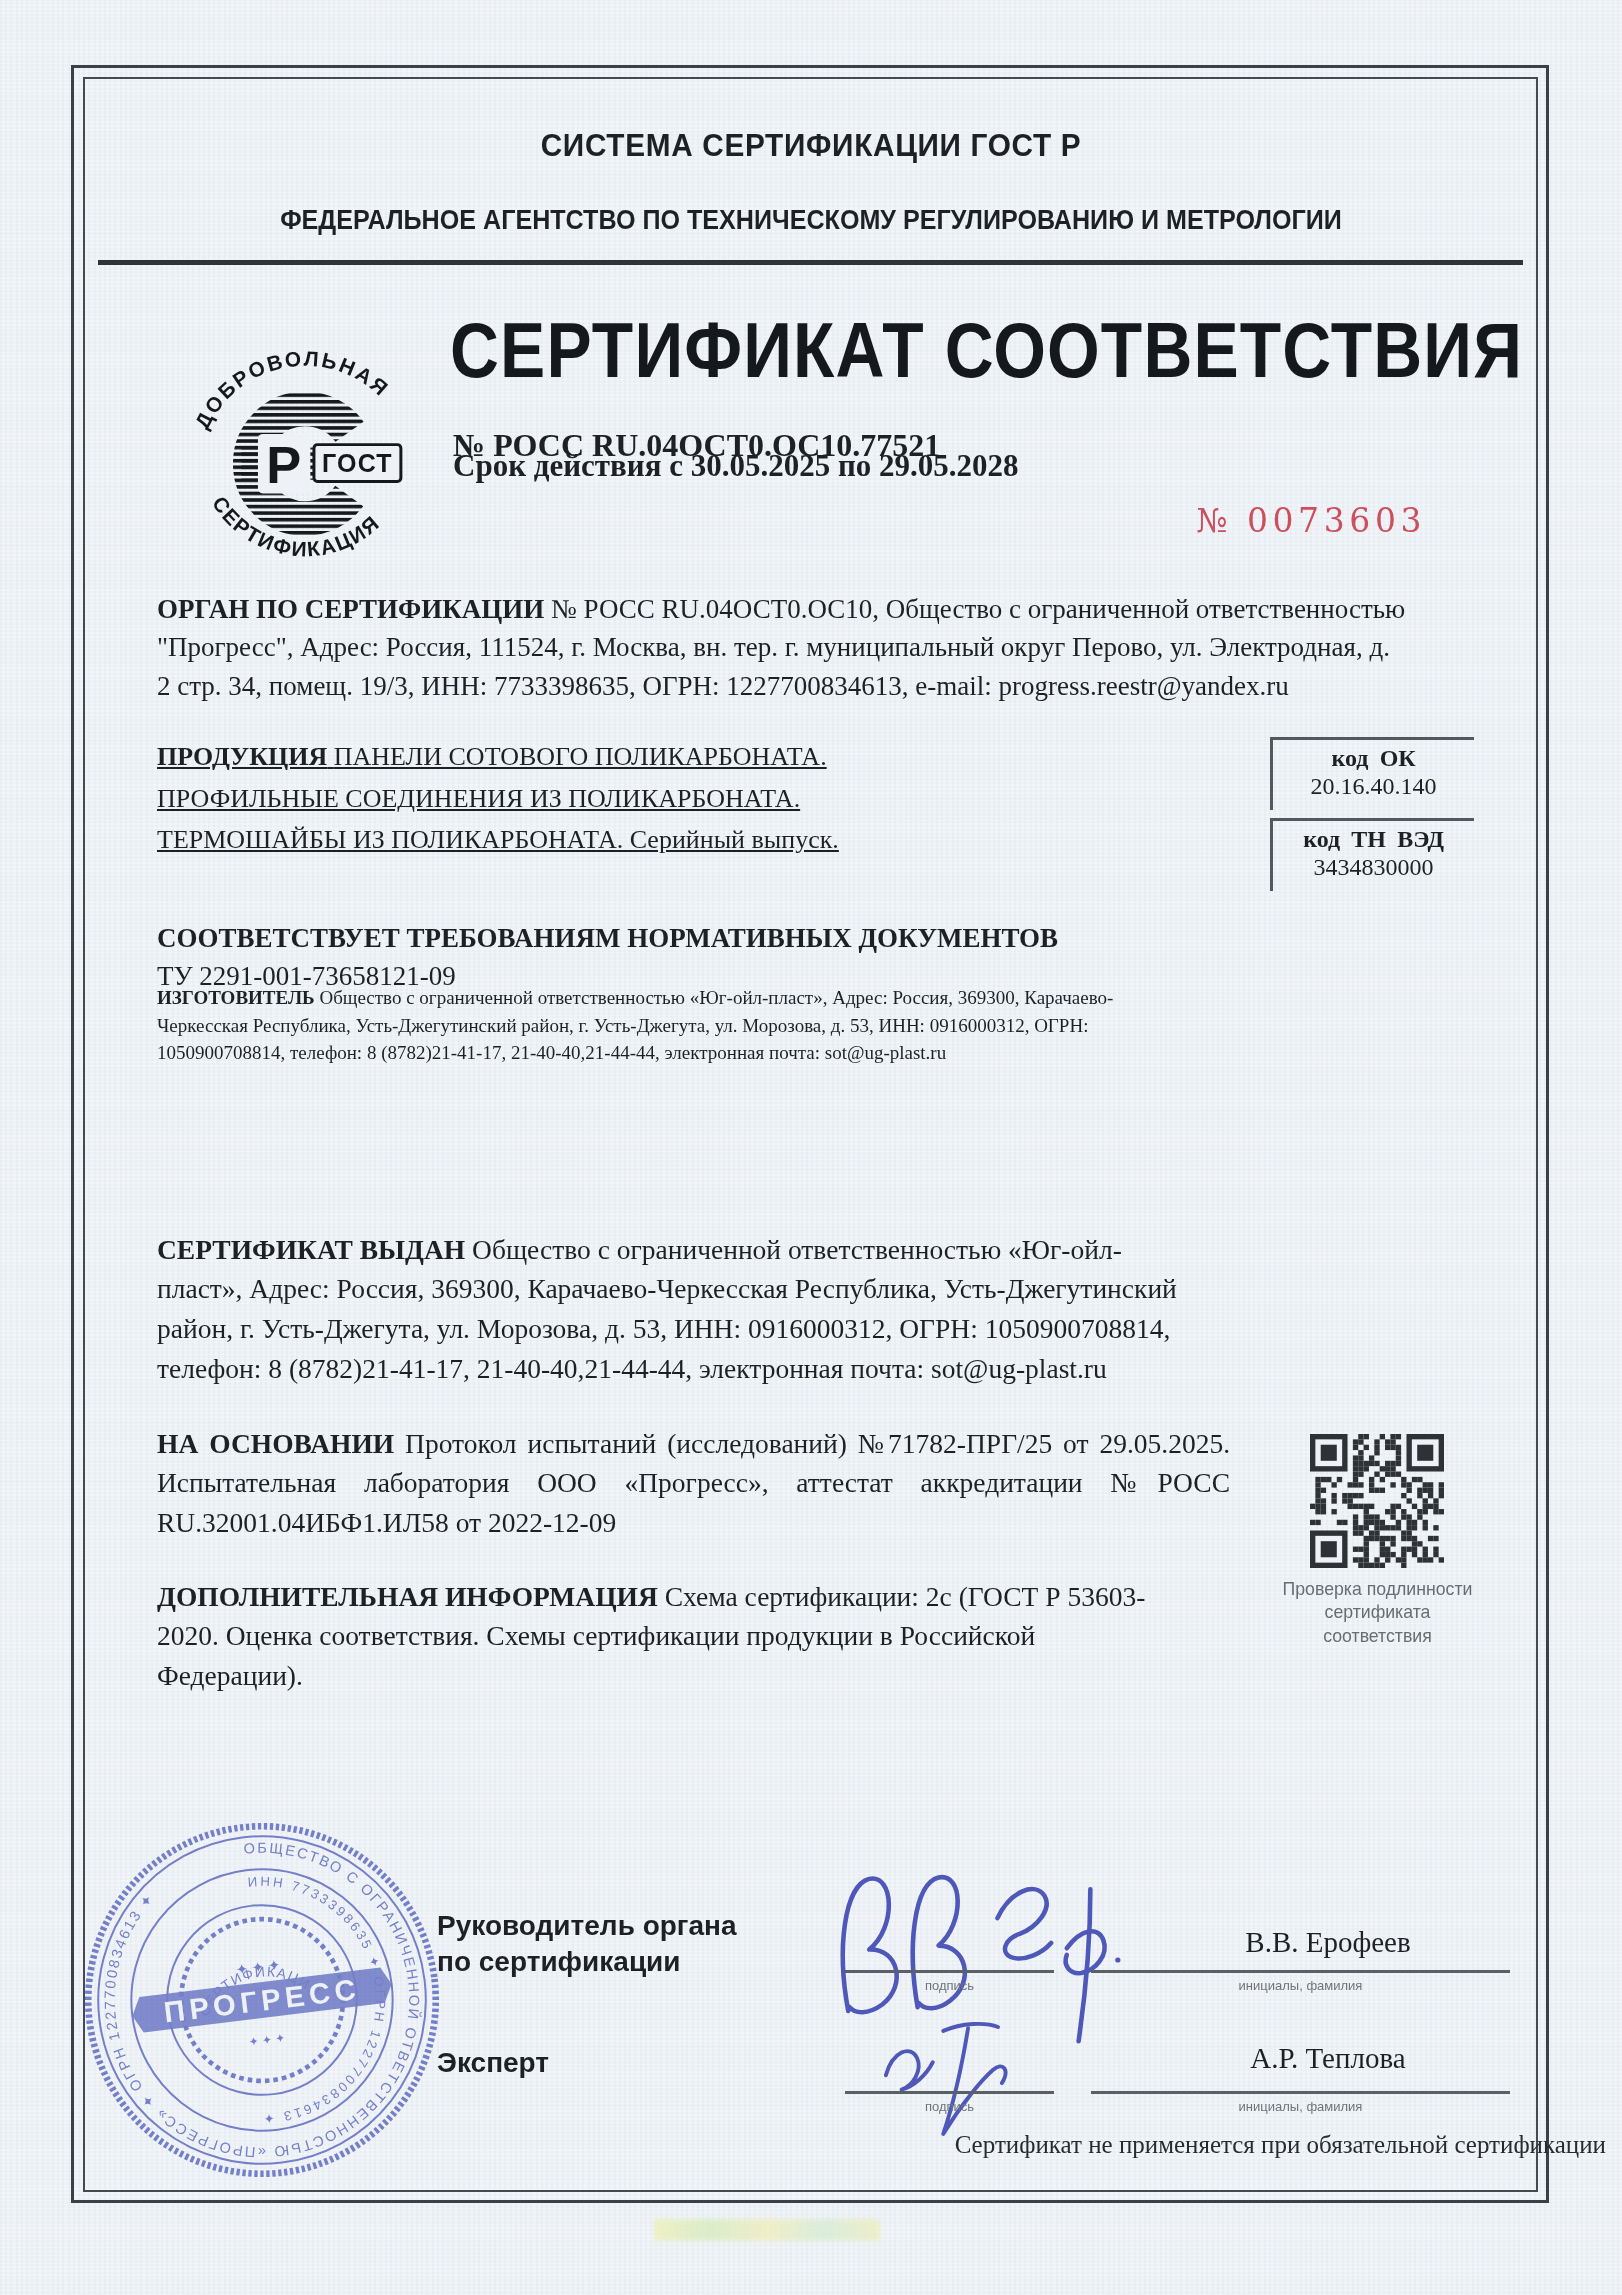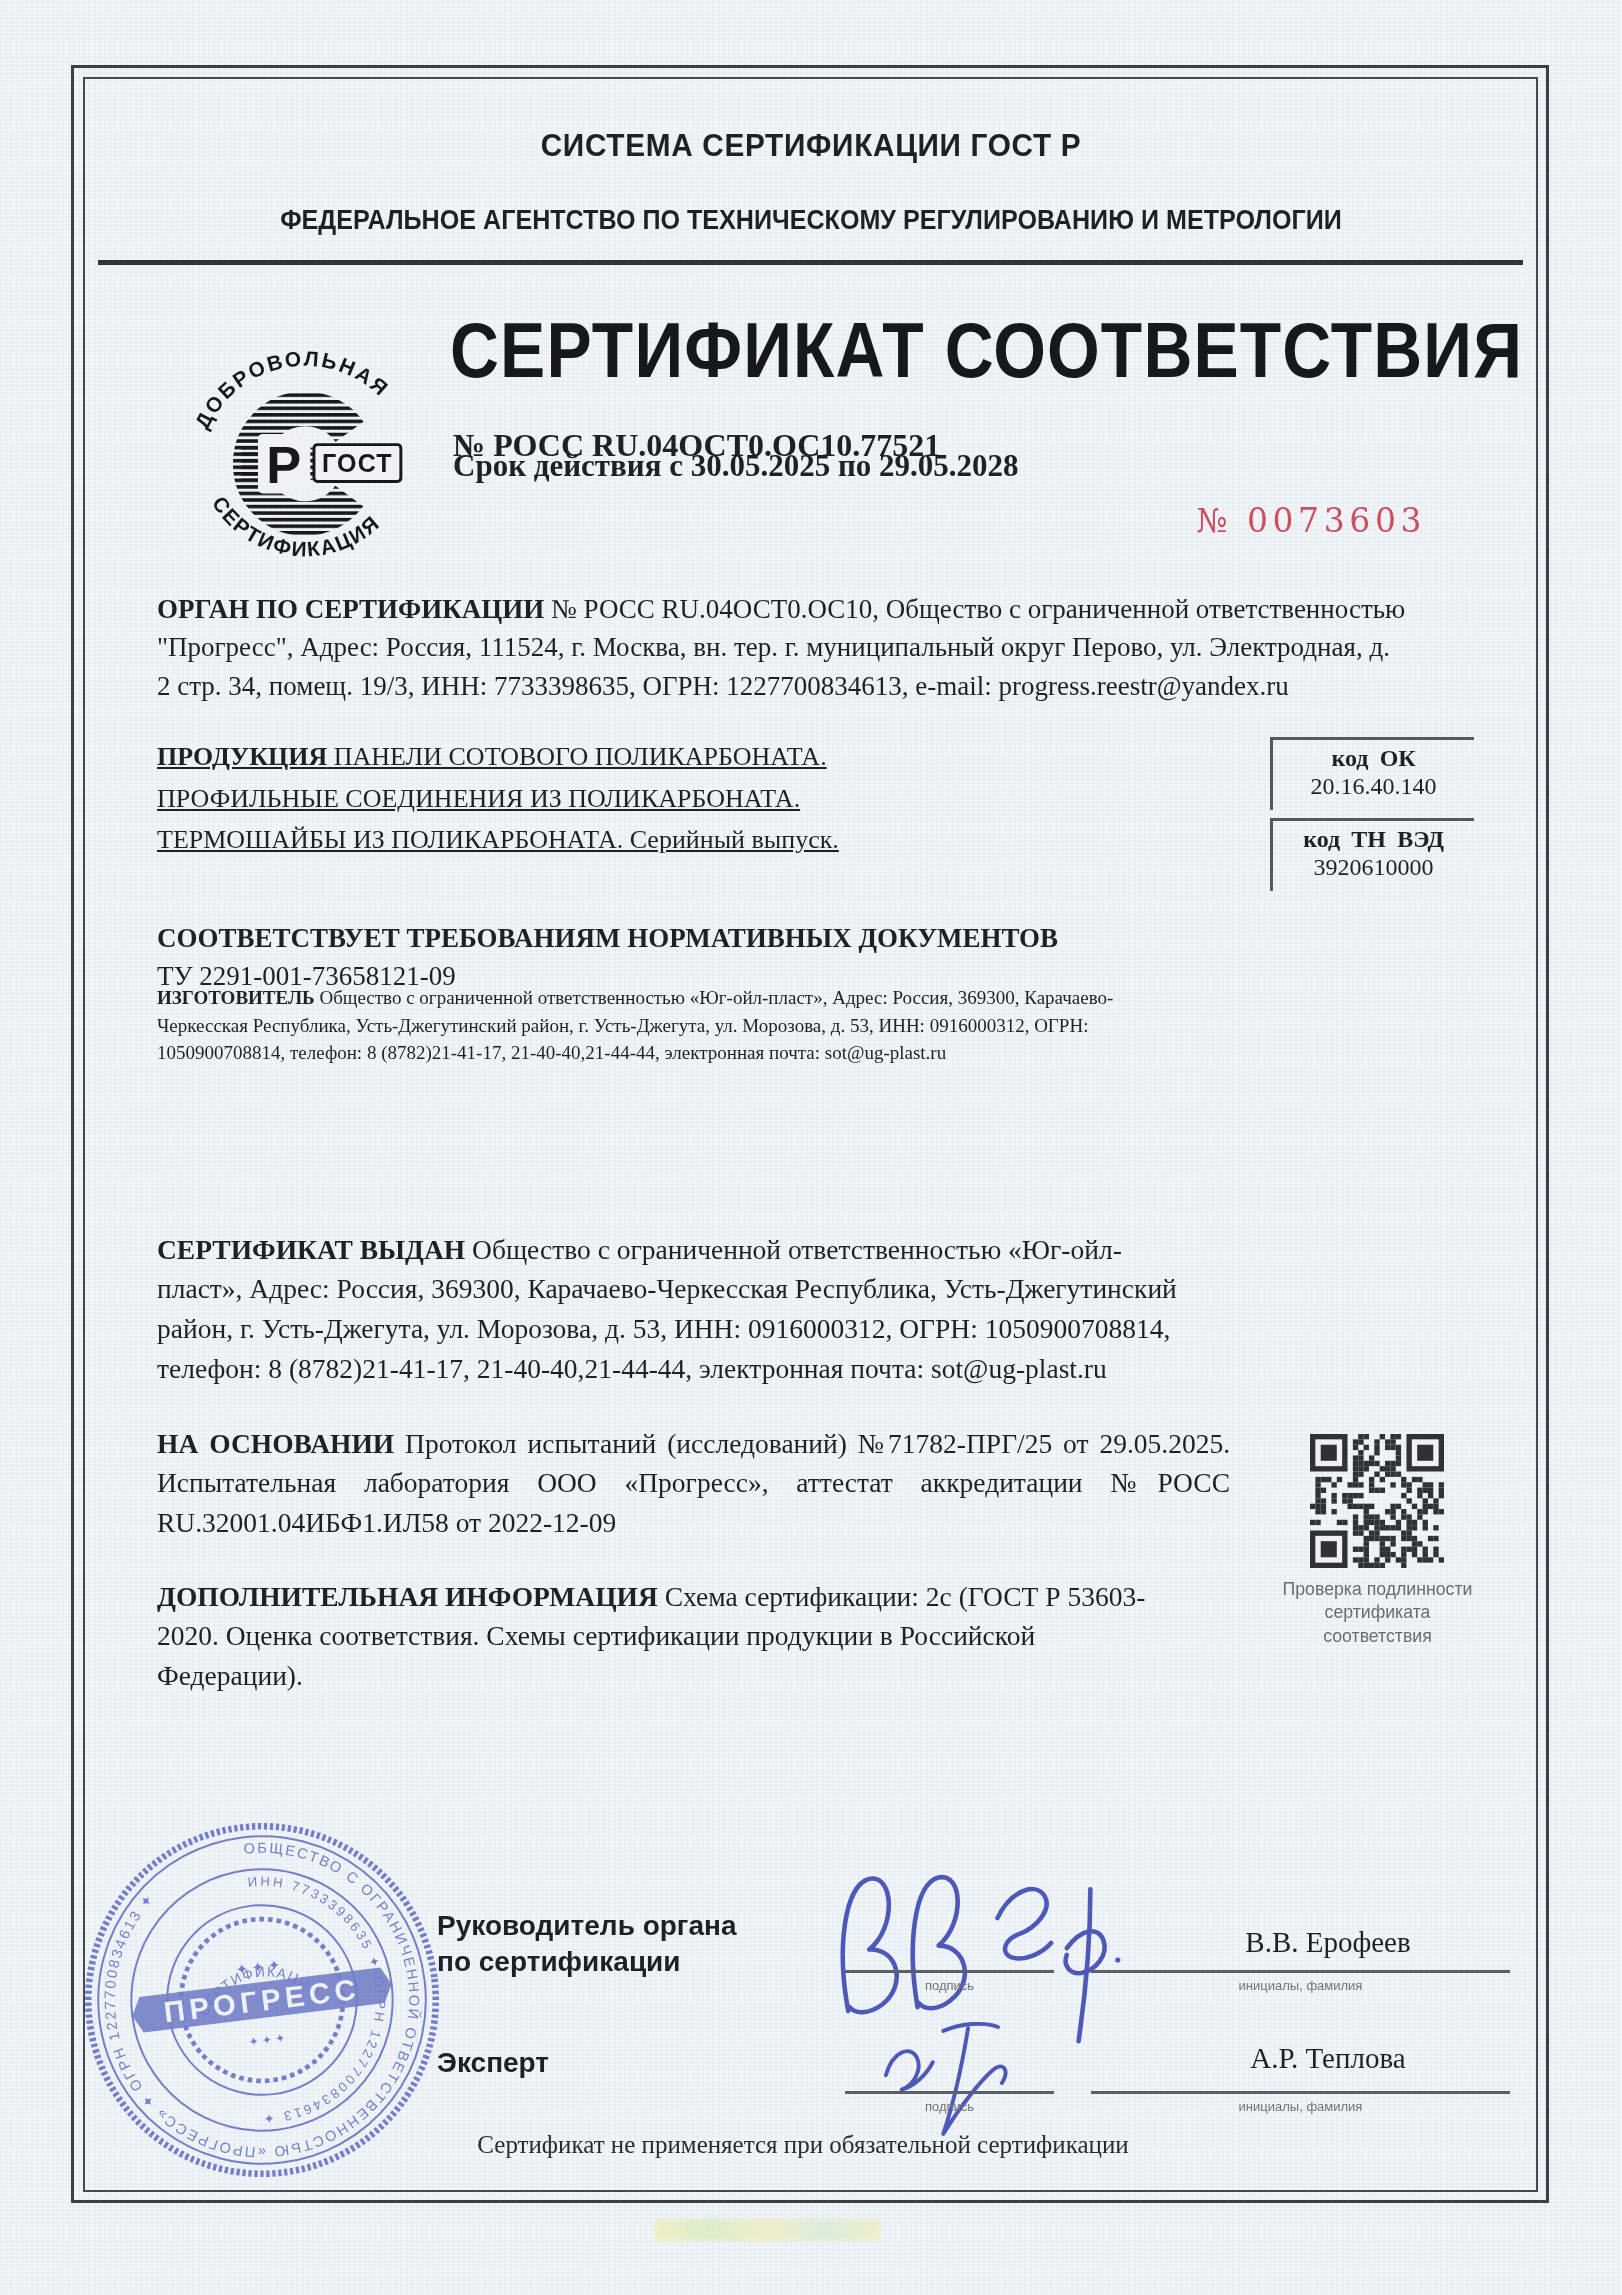--- a/index.html
+++ b/index.html
@@ -39,21 +39,21 @@
   .qr-caption{position:absolute;left:1276px;top:1578px;width:203px;text-align:center;
       font-family:"Liberation Sans",sans-serif;font-size:17.7px;line-height:1.32;color:#676d74;}
   .stamp{position:absolute;left:73px;top:1811px;width:378px;height:378px;opacity:.8;}
   .role{position:absolute;left:437px;font-family:"Liberation Sans",sans-serif;font-weight:bold;
       font-size:28px;line-height:1.3;}
   .sig-svg{position:absolute;}
   .sig-line{position:absolute;height:2.6px;background:#5a6066;}
   .sig-caption{position:absolute;text-align:center;font-family:"Liberation Sans",sans-serif;
       font-size:13px;color:#6e747b;}
   .sig-name{position:absolute;width:366px;text-align:center;font-size:29px;}
-  .footer-note{position:absolute;top:2131px;left:0;right:16px;text-align:center;font-size:25px;color:#272b30;}
+  .footer-note{position:absolute;top:2131px;left:0;right:16px;text-align:right;font-size:25px;color:#272b30;}
   .watermark{position:absolute;left:654px;top:2219px;width:226px;height:22px;border-radius:2.6px;
       background:linear-gradient(90deg,#eef0bc,#d9ecc4,#f0eec0,#d8ecd8,#eeeec2);
       filter:blur(2px);opacity:.85;}
 </style>
 </head>
 <body>
 
 <div class="page">
   <div class="frame-outer">
     <div class="frame-inner"></div>
@@ -101,21 +101,21 @@
     <span class="block">ПРОФИЛЬНЫЕ СОЕДИНЕНИЯ ИЗ ПОЛИКАРБОНАТА.</span>
     <span class="block">ТЕРМОШАЙБЫ ИЗ ПОЛИКАРБОНАТА.  Серийный выпуск.</span>
   </p>
 
   <div class="codebox" style="top:737px;">
     <div class="cb-l">код ОК</div>
     <div class="cb-v">20.16.40.140</div>
   </div>
   <div class="codebox" style="top:818px;">
     <div class="cb-l">код ТН ВЭД</div>
-    <div class="cb-v">3920610000</div>
+    <div class="cb-v">3434830000</div>
   </div>
 
   <p class="sec" style="top:892px;width:1253px;">
     <span class="lbl block">СООТВЕТСТВУЕТ ТРЕБОВАНИЯМ НОРМАТИВНЫХ ДОКУМЕНТОВ</span>
     <span class="block">ТУ 2291-001-73658121-09</span>
   </p>
 
   <p class="sec" style="top:965px;width:1047px;font-size:19px;line-height:1.45;">
     <span class="lbl">ИЗГОТОВИТЕЛЬ</span>
     <span>Общество с ограниченной ответственностью «Юг-ойл-пласт», Адрес: Россия, 369300, Карачаево-Черкесская Республика, Усть-Джегутинский район, г. Усть-Джегута, ул. Морозова, д. 53, ИНН: 0916000312, ОГРН: 1050900708814, телефон: 8 (8782)21-41-17, 21-40-40,21-44-44, электронная почта: sot@ug-plast.ru</span>

